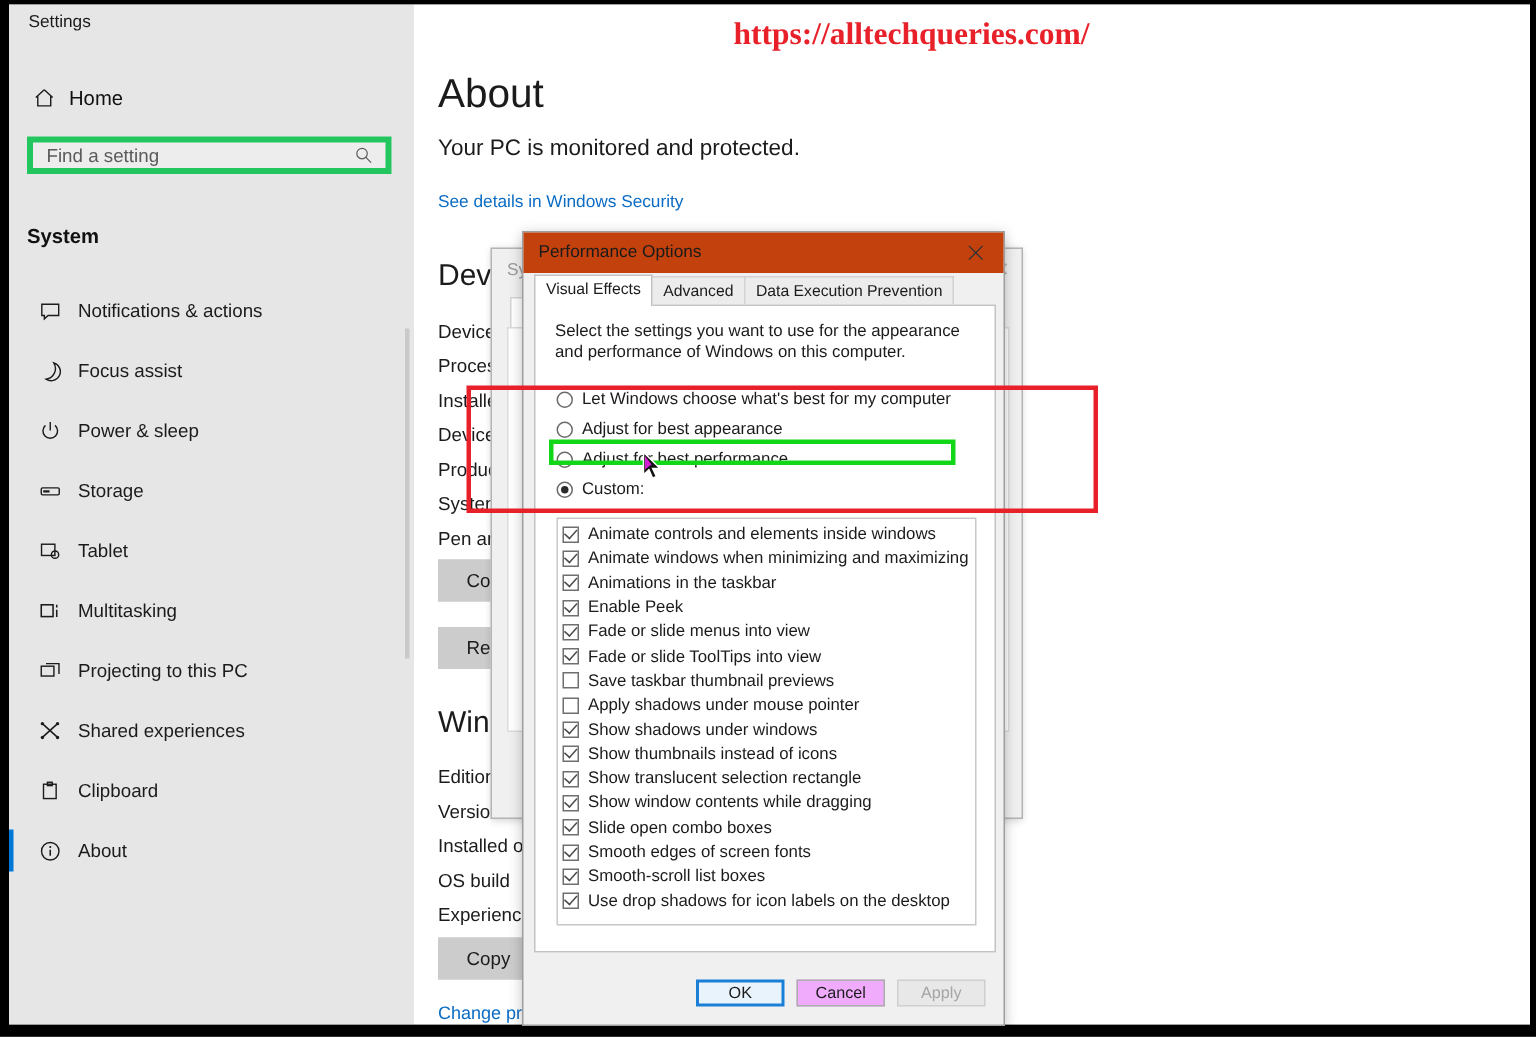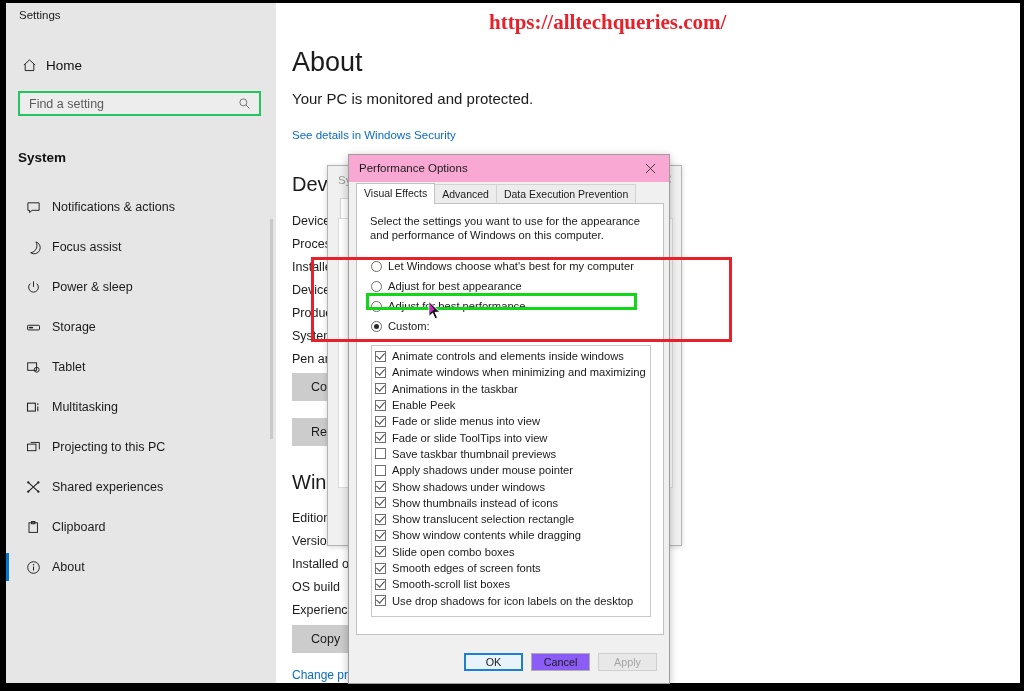--- a/index.html
+++ b/index.html
@@ -42,21 +42,21 @@
     width: 250px; height: 28px;
     display: flex; align-items: center;
   }
   .home-icon { width: 26px; display:flex; justify-content:center; color:#1b1b1b; }
   .home-label { font-size: 13.5px; color: #111; margin-left: 4px; }
 
   .search-box {
     position: absolute; left: 12px; top: 88px;
     width: 243px; height: 25px;
     background: #ededed;
-    border: 2px solid #22c55e;
+    border: 4px solid #22c55e;
     display: flex; align-items: center;
   }
   .search-placeholder {
     font-size: 12.5px; color: #5b5b5b; margin-left: 9px; flex: 1;
   }
   .search-icon { margin-right: 8px; color:#5b5b5b; display:flex; }
 
   .group-title {
     position: absolute; left: 12px; top: 131px;
     font-size: 13.5px; font-weight: bold; color: #111; margin-top: 16px;
@@ -161,21 +161,21 @@
     position: absolute;
     left: 348px; top: 154px;
     width: 322px; height: 530px;
     background: #f0f0f0;
     border: 1px solid #9e9e9e;
     box-shadow: 0 2px 8px rgba(0,0,0,0.25);
   }
   .perf-titlebar {
     position: absolute; left: 0; top: 0;
     width: 100%; height: 27px;
-    background: #f9a8d4;
+    background: #c2410c;
   }
   .perf-title {
     position: absolute; left: 10px; top: 7px;
     font-size: 11.5px; color: #1b1b1b;
   }
   .perf-close {
     position: absolute; right: 6px; top: 3px;
     width: 26px; height: 20px;
     display: flex; align-items: center; justify-content: center;
     color: #333;
@@ -255,21 +255,21 @@
 
   .perf-buttons {
     position: absolute; left: 0; bottom: 12px;
     width: 322px;
     display: flex; justify-content: flex-end;
     padding-right: 14px;
   }
   .dlg-btn {
     width: 59px; height: 18px;
     font-size: 10.8px; color: #1b1b1b;
-    background: #8b5cf6; border: 1px solid #adadad;
+    background: #f0abfc; border: 1px solid #adadad;
     display: flex; align-items: center; justify-content: center;
     margin-left: 8px;
   }
   .dlg-btn.focus { border: 2px solid #1c7fd6; background: #e9f3fb; }
   .dlg-btn.disabled { color: #a5a5a5; border-color: #cfcfcf; background: #e8e8e8; }
 
   
   .anno-red {
     position: absolute;
     left: 311px; top: 257px;

